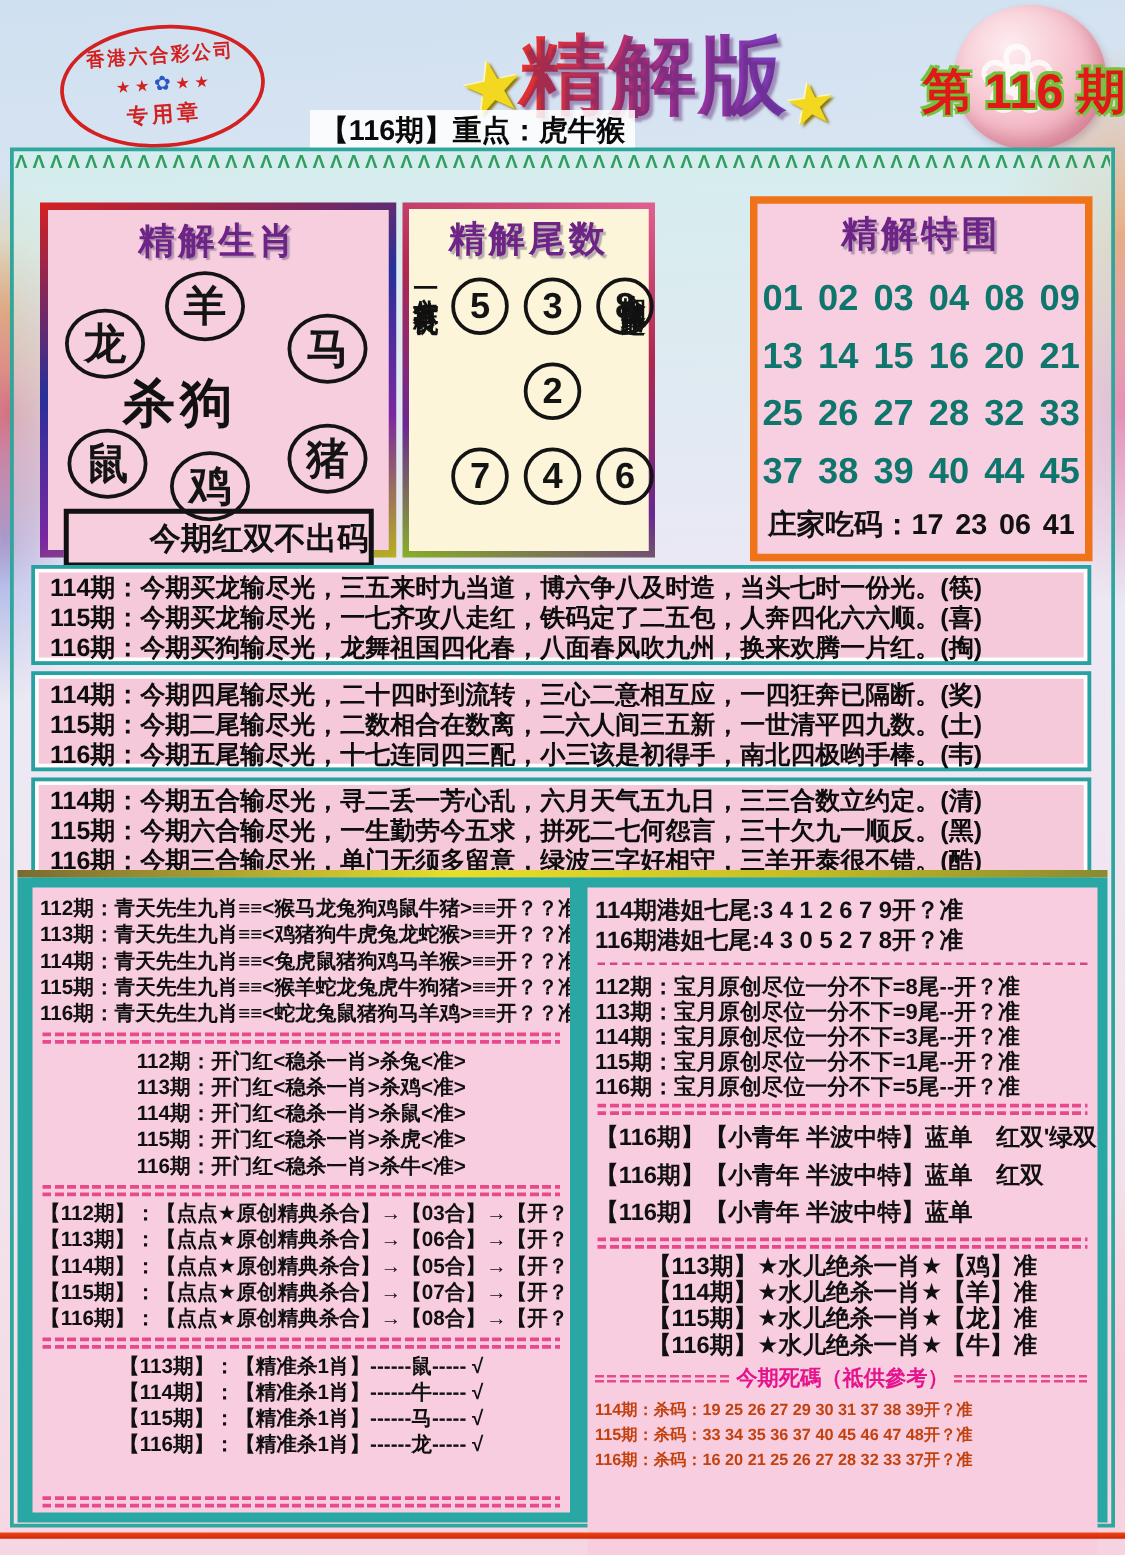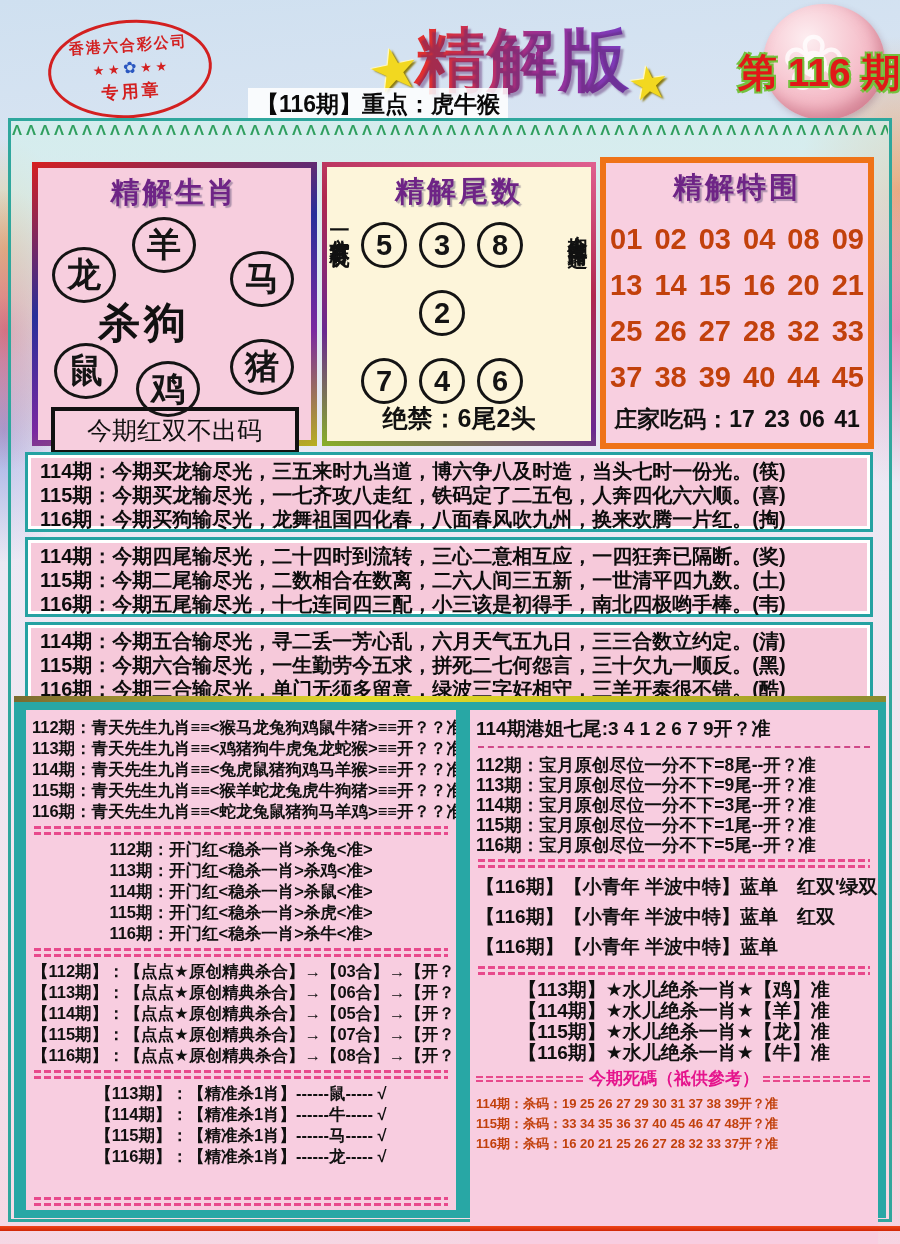--- a/index.html
+++ b/index.html
@@ -78,24 +78,24 @@
   }
   .zarea { position:relative; height:188px; }
   .zcirc {
     position:absolute; width:64px; height:56px; border:3px solid #141414; border-radius:50%;
     display:flex; align-items:center; justify-content:center;
     font-size:34px; font-weight:bold; color:#141414;
   }
   .zkill { position:absolute; left:60px; top:82px; font-size:42px; font-weight:900; color:#111; letter-spacing:4px; }
   .zfooter {
     margin:6px auto 16px; width:248px; border:4px solid #111; background:#f7cede;
-    text-align:center; font-size:25px; font-weight:400; padding:3px 0; color:#111;
+    text-align:right; font-size:25px; font-weight:700; padding:3px 0; color:#111;
   }
   .panel-tails {
-    left:322px; top:162px; width:274px; height:284px;
+    left:322px; top:162px; width:202px; height:284px;
     border:5px solid transparent;
     background:linear-gradient(#fdf5da,#fdf5da) padding-box,
                linear-gradient(200deg,#e06090 0%,#b02850 35%,#6a2890 70%,#88b028 100%) border-box;
     display:flex; flex-direction:column;
   }
   .tails-body { flex:1; display:flex; }
   .vtext {
     writing-mode:vertical-rl; text-orientation:upright;
     font-size:20px; font-weight:900; color:#111; line-height:26px; padding-top:8px; letter-spacing:2px;
   }
@@ -105,21 +105,21 @@
     display:flex; align-items:center; justify-content:center;
     font-size:29px; font-weight:bold; color:#141414; background:transparent;
   }
   .tfooter { text-align:center; font-size:25px; font-weight:900; color:#111; padding:2px 0 6px; }
   .panel-range {
     left:600px; top:157px; width:274px; height:292px;
     border:6px solid #ef7318; background:#f8cfe0;
     display:flex; flex-direction:column;
   }
   .range-rows { flex:1; padding-top:8px; }
-  .range-row { text-align:center; font-size:29px; font-weight:bold; color:#c2410c; line-height:46px; word-spacing:4px; }
+  .range-row { text-align:center; font-size:29px; font-weight:bold; color:#0f766e; line-height:46px; word-spacing:4px; }
   .range-footer { text-align:center; font-size:23px; font-weight:900; color:#111; padding-bottom:8px; word-spacing:3px; }
   
   .poem {
     left:25px; width:848px; height:80px;
     border:3px solid #25a2a2; box-shadow:inset 0 0 0 3px #fff;
     background:#f6c9da; padding:4px 12px;
   }
   .poem-line { font-size:20px; font-weight:bold; color:#0d0d0d; line-height:24px; white-space:nowrap; }
   
   .yellow-bar { left:14px; top:696px; width:872px; height:6px;
@@ -200,21 +200,20 @@
       <div class="tcirc" style="left:8px;top:10px;">5</div>
       <div class="tcirc" style="left:66px;top:10px;">3</div>
       <div class="tcirc" style="left:124px;top:10px;">8</div>
       <div class="tcirc" style="left:66px;top:78px;">2</div>
       <div class="tcirc" style="left:8px;top:146px;">7</div>
       <div class="tcirc" style="left:66px;top:146px;">4</div>
       <div class="tcirc" style="left:124px;top:146px;">6</div>
     </div>
     <div class="vtext">今期生肖路路通</div>
   </div>
-  <div class="tfooter">绝禁：6尾2头</div>
 </div>
 
 <div class="abs panel-range">
   <div class="panel-title wordart">精解特围</div>
   <div class="range-rows">
     <div class="range-row">01 02 03 04 08 09</div>
     <div class="range-row">13 14 15 16 20 21</div>
     <div class="range-row">25 26 27 28 32 33</div>
     <div class="range-row">37 38 39 40 44 45</div>
   </div>
@@ -263,20 +262,21 @@
   <div class="lrow center">【114期】：【精准杀1肖】------牛----- √</div>
   <div class="lrow center">【115期】：【精准杀1肖】------马----- √</div>
   <div class="lrow center">【116期】：【精准杀1肖】------龙----- √</div>
   <div style="height:26px;"></div>
   <div class="sep"></div>
 
 </div>
 
 <div class="abs col col-right">
   <div class="rrow">114期港姐七尾:3 4 1 2 6 7 9开？准</div>
+  <div class="rrow">116期港姐七尾:4 3 0 5 2 7 8开？准</div>
   <div class="sepd"></div>
   <div class="rrow2">112期：宝月原创尽位一分不下=8尾--开？准</div>
   <div class="rrow2">113期：宝月原创尽位一分不下=9尾--开？准</div>
   <div class="rrow2">114期：宝月原创尽位一分不下=3尾--开？准</div>
   <div class="rrow2">115期：宝月原创尽位一分不下=1尾--开？准</div>
   <div class="rrow2">116期：宝月原创尽位一分不下=5尾--开？准</div>
   <div class="sep"></div>
   <div class="rrow3">【116期】【小青年 半波中特】蓝单　红双'绿双===开</div>
   <div class="rrow3">【116期】【小青年 半波中特】蓝单　红双</div>
   <div class="rrow3">【116期】【小青年 半波中特】蓝单</div>

